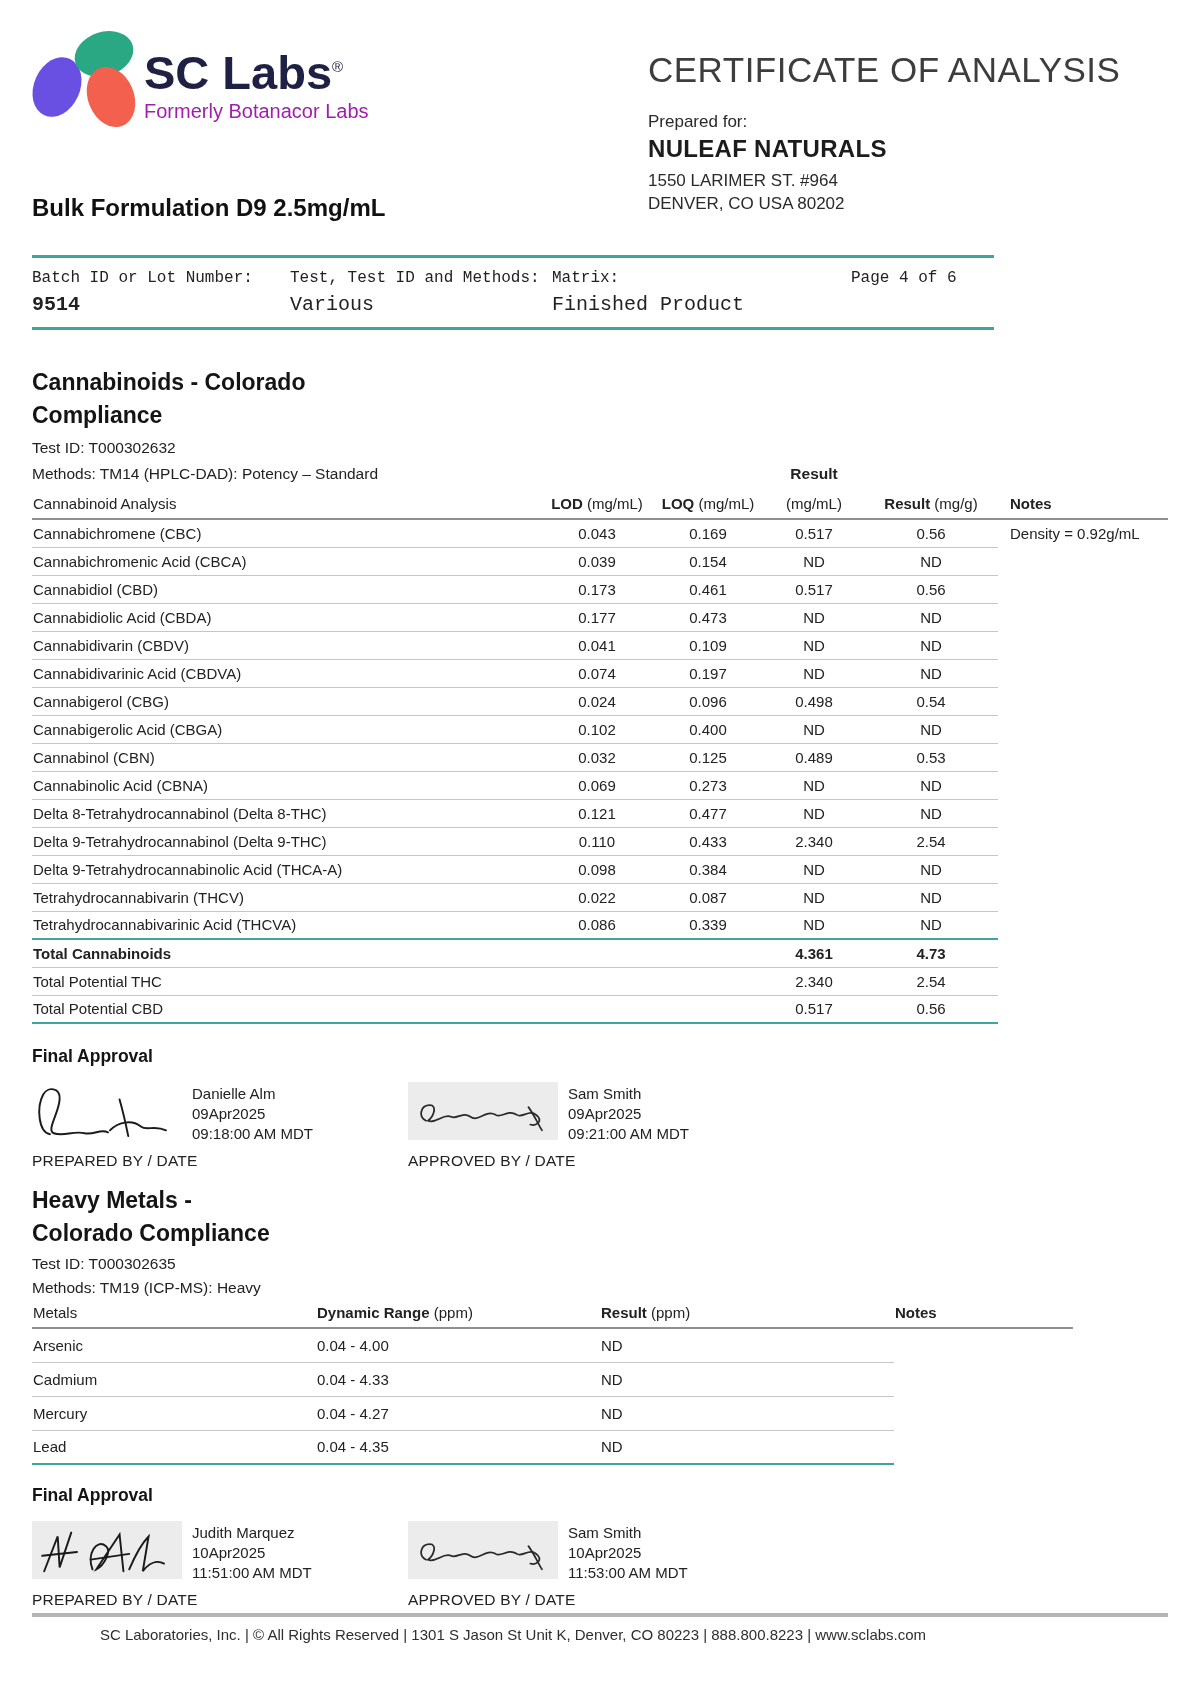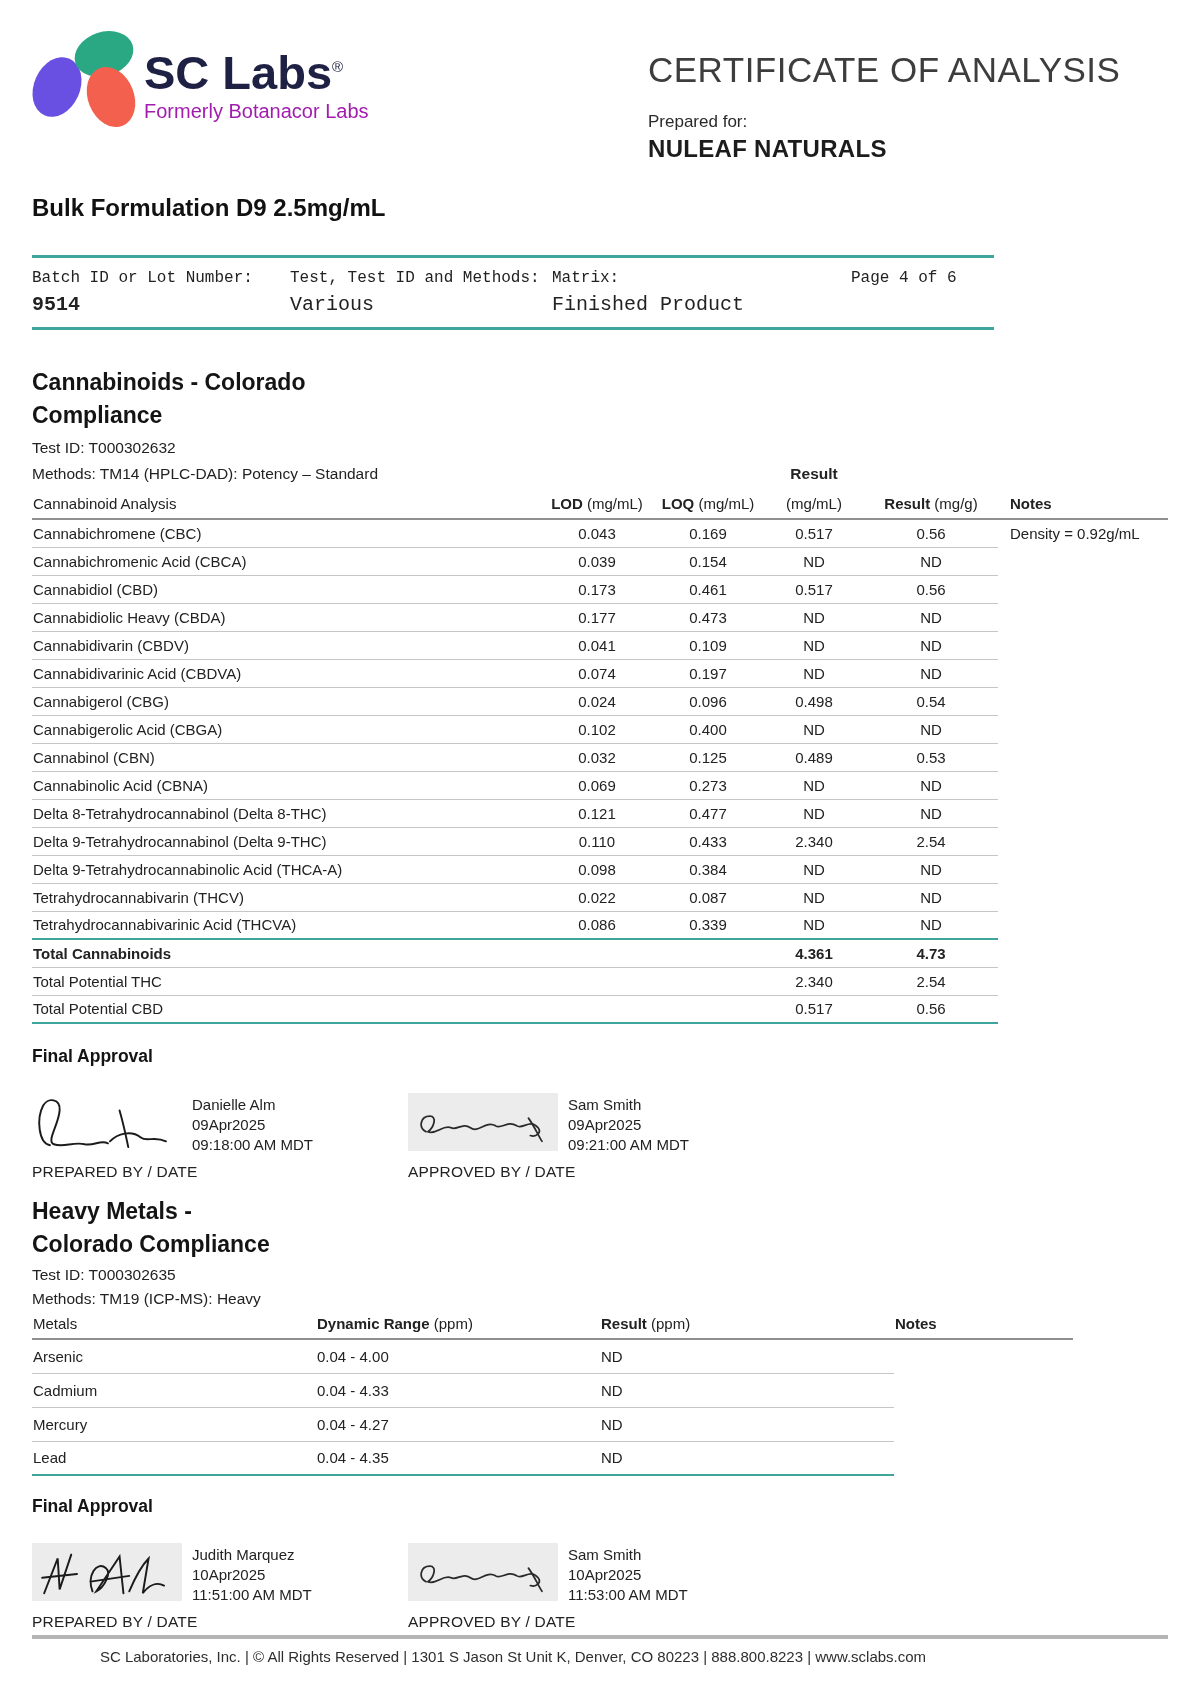--- a/index.html
+++ b/index.html
@@ -70,21 +70,21 @@
   .hm col.m1{width:284px}.hm col.m2{width:284px}.hm col.m3{width:294px}.hm col.m4{width:179px}
   table.hm{width:1041px;}
   .hm .hrow th{text-align:left;}
   .hm td{height:34px;text-align:left;}
   .m-cell{border-bottom:1px solid var(--line-gray);}
   .m-notes{border-bottom:none !important;}
   tbody.hmrows tr:last-child td:not(.m-notes){border-bottom:2px solid var(--teal);}
 
   
   .fa-title{font-size:17.5px;font-weight:bold;color:#141414;}
-  .fa-row{display:flex;margin-top:26px;}
+  .fa-row{display:flex;margin-top:15px;}
   .fa-col{display:flex;flex-direction:column;}
   .fa-col.left{width:376px;}
   .sig-line{display:flex;align-items:flex-start;}
   .sig-box{width:150px;height:58px;flex:0 0 auto;}
   .sig-box.gray{background:#ececec;}
   .sig-box svg{width:100%;height:100%;}
   .sig-meta{margin-left:10px;font-size:15px;line-height:20px;padding-top:2px;}
   .fa-caption{font-size:15.5px;color:#222;margin-top:8px;letter-spacing:0.2px;}
 
   
@@ -106,20 +106,24 @@
       <div class="logo-text">
         <div class="logo-name"><span>SC Labs</span><span class="logo-reg">®</span></div>
         <div class="logo-tagline">Formerly Botanacor Labs</div>
       </div>
     </div>
 
     <div class="coa-block">
       <div class="coa-title">CERTIFICATE OF ANALYSIS</div>
       <div class="prepared-label">Prepared for:</div>
       <div class="client-name">NULEAF NATURALS</div>
+      <div class="client-addr">
+        <div>1550 LARIMER ST. #964</div>
+        <div>DENVER, CO USA 80202</div>
+      </div>
     </div>
 
     <div class="product-title">Bulk Formulation D9 2.5mg/mL</div>
   </div>
 
   <div class="info-table">
     <div class="info-row">
       <div>
         <div class="info-label">Batch ID or Lot Number:</div>
         <div class="info-value bold">9514</div>
@@ -189,21 +193,21 @@
   <tr>
     <td class="c-name">Cannabidiol (CBD)</td>
     <td class="c-num">0.173</td>
     <td class="c-num">0.461</td>
     <td class="c-num">0.517</td>
     <td class="c-num">0.56</td>
     <td class="c-notes"></td>
   </tr>
 
   <tr>
-    <td class="c-name">Cannabidiolic Heavy (CBDA)</td>
+    <td class="c-name">Cannabidiolic Acid (CBDA)</td>
     <td class="c-num">0.177</td>
     <td class="c-num">0.473</td>
     <td class="c-num">ND</td>
     <td class="c-num">ND</td>
     <td class="c-notes"></td>
   </tr>
 
   <tr>
     <td class="c-name">Cannabidivarin (CBDV)</td>
     <td class="c-num">0.041</td>

